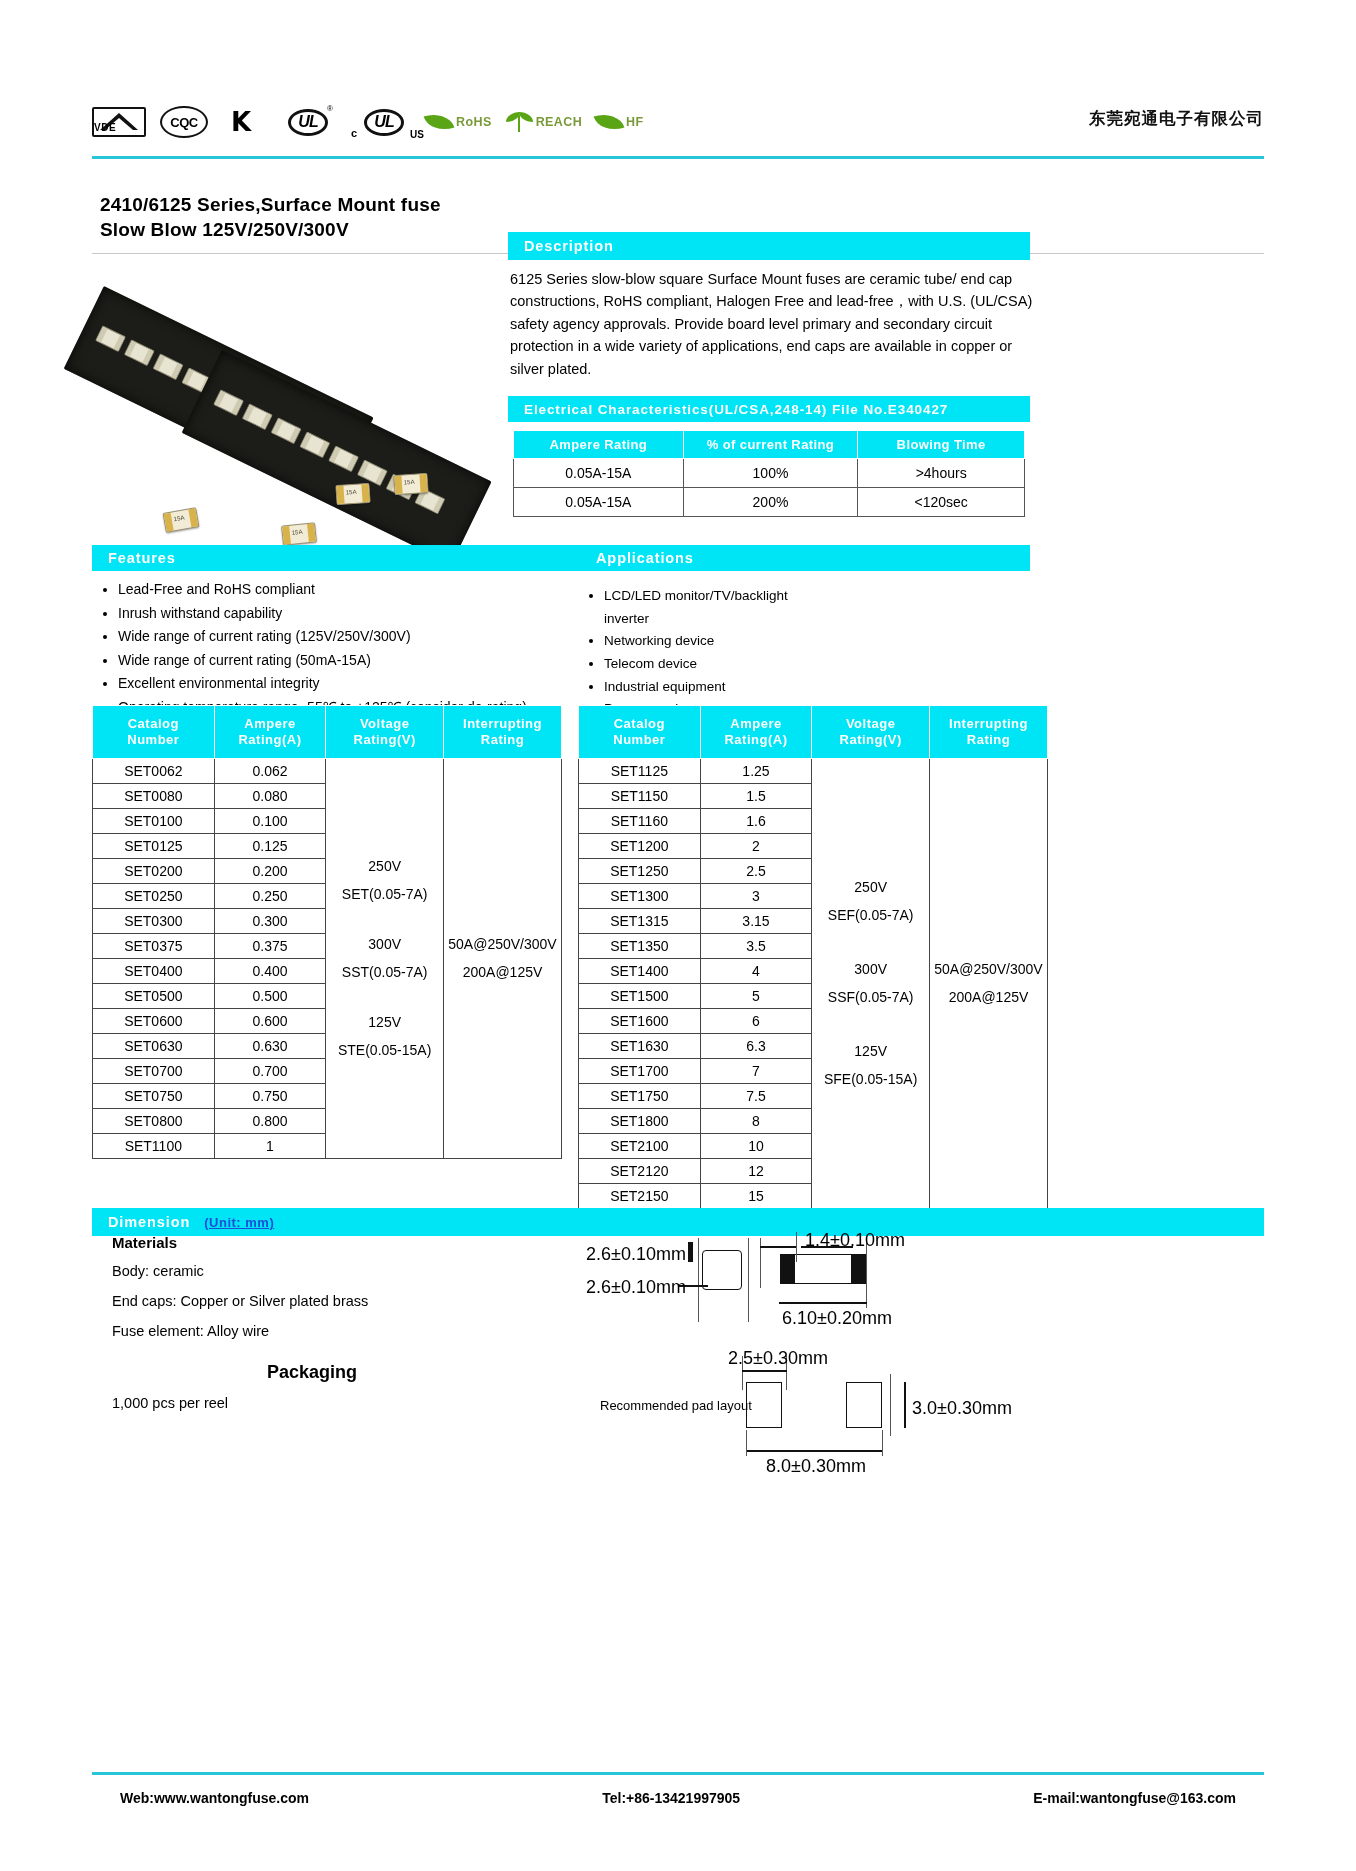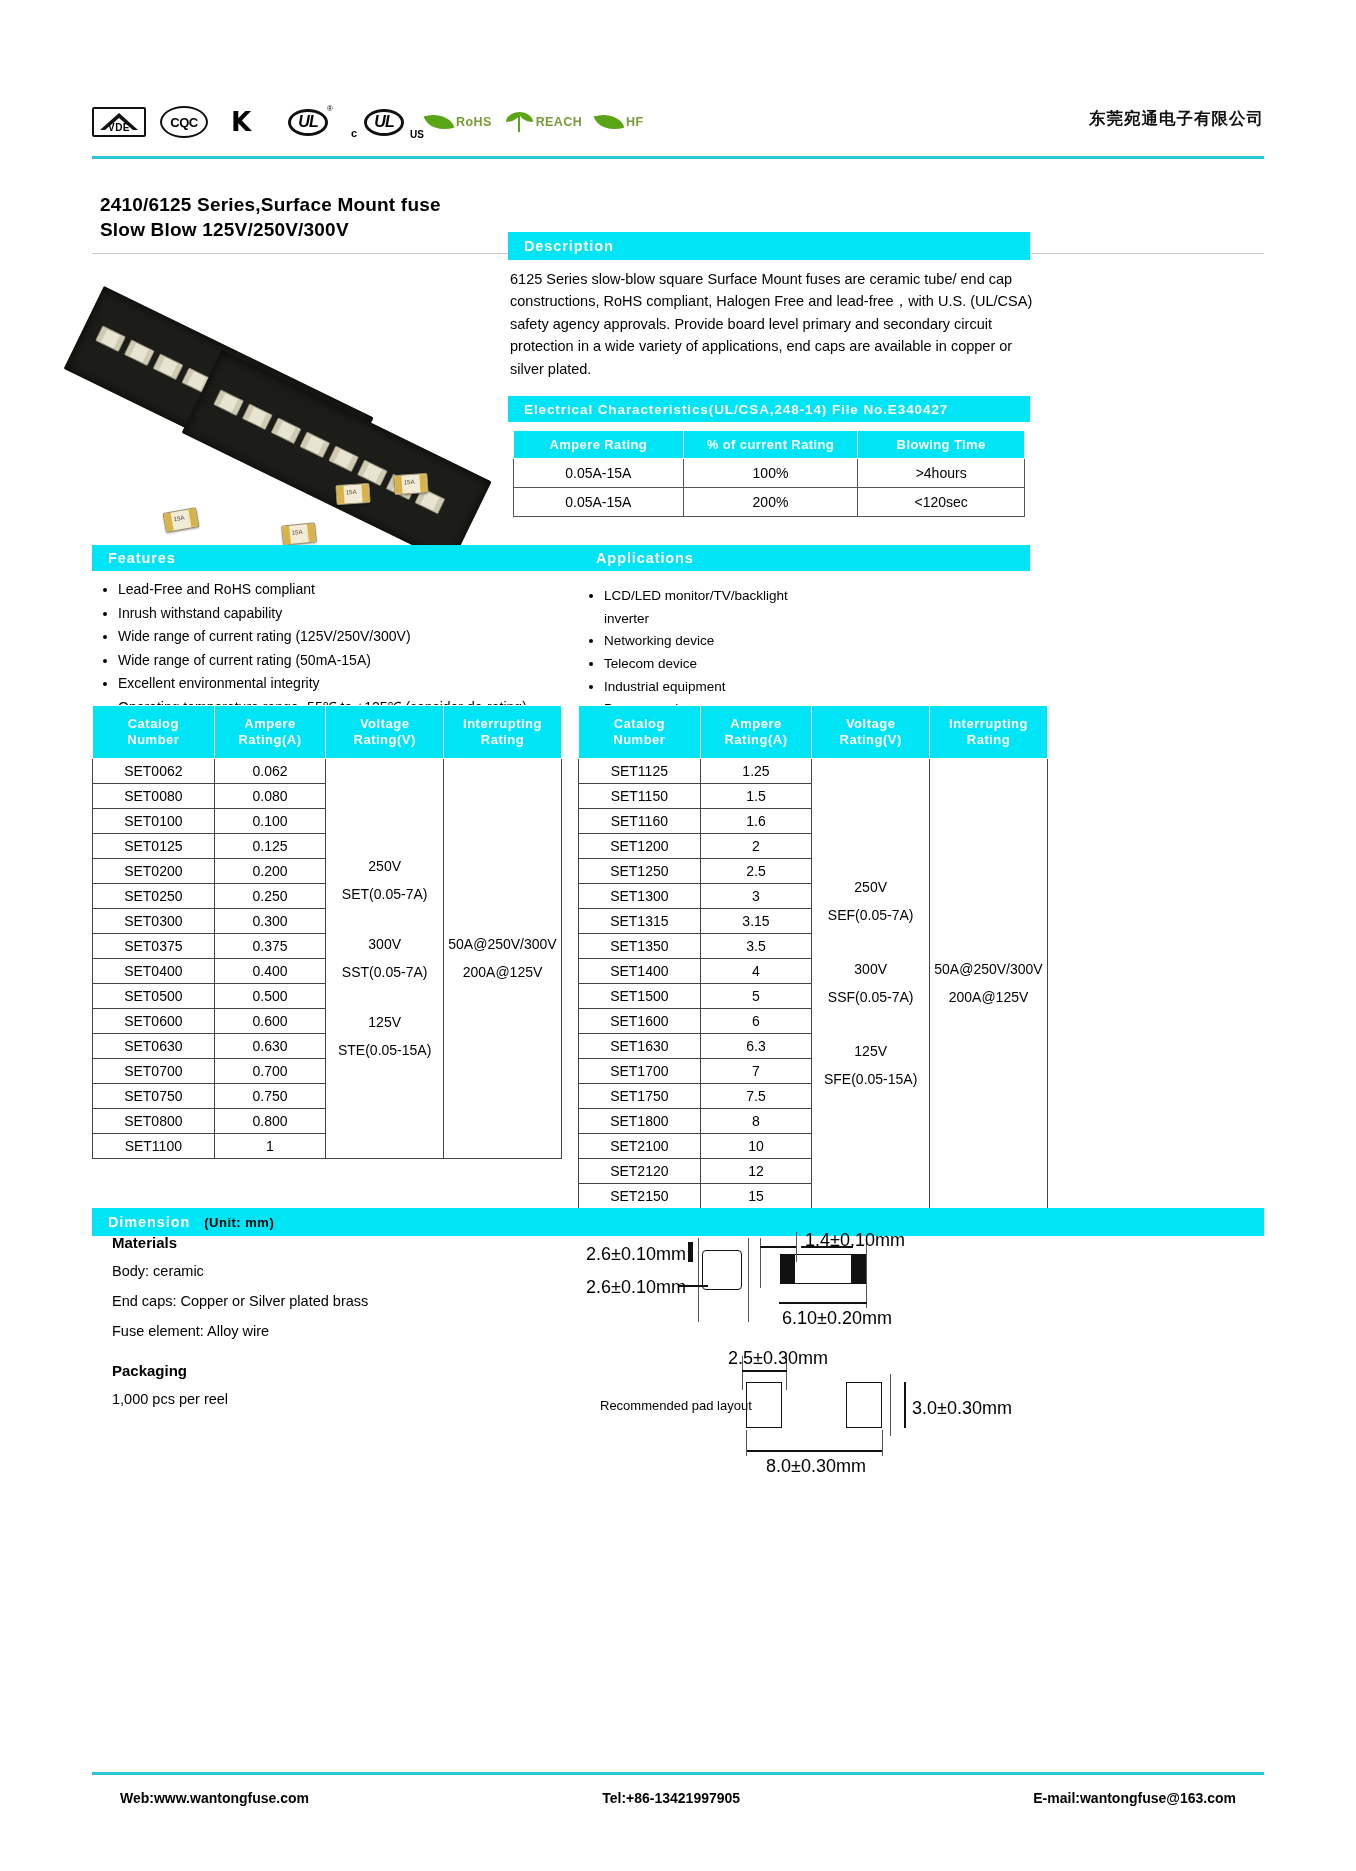--- a/index.html
+++ b/index.html
@@ -20,21 +20,20 @@
   .header {
     position: absolute; left: 92px; top: 88px; width: 1172px; height: 62px;
     display: flex; align-items: center; justify-content: space-between;
   }
   .certs { display: flex; align-items: flex-end; gap: 14px; height: 46px; }
   .cert { display: flex; align-items: center; justify-content: center; height: 40px; }
 
   .vde-mark {
     width: 54px; height: 30px; border: 2.5px solid #111; position: relative;
     border-radius: 2px; overflow: hidden; display: flex; align-items: flex-end;
-    justify-content: center;
   }
   .vde-mark .tri {
     position: absolute; left: 50%; top: 4px; transform: translateX(-50%);
     width: 0; height: 0; border-left: 19px solid transparent;
     border-right: 19px solid transparent; border-bottom: 17px solid #111;
   }
   .vde-mark .tri-in {
     position: absolute; left: 50%; top: 9px; transform: translateX(-50%);
     width: 0; height: 0; border-left: 14px solid transparent;
     border-right: 14px solid transparent; border-bottom: 12.5px solid #fff;
@@ -188,27 +187,27 @@
   .tbl-right { position: absolute; left: 578px; top: 0; width: 470px; }
   .colw-cat { width: 122px; }
   .colw-amp { width: 112px; }
   .colw-volt { width: 118px; }
   .colw-int { width: 118px; }
 
   
   .dim-bar {
     position: absolute; left: 92px; top: 1186px; width: 1172px; height: 28px; margin-top: 22px;
   }
-  .dim-unit { font-weight: bold; font-size: 13px; color: #000000; margin-left: 14px; letter-spacing: .5px; }
+  .dim-unit { font-weight: bold; font-size: 13px; color: #1d4ed8; margin-left: 14px; letter-spacing: .5px; text-decoration: underline; }
 
   .mat-block { position: absolute; left: 112px; top: 1234px; width: 400px; }
   .mat-block h4 { margin: 0 0 12px 0; font-size: 15px; font-weight: bold; }
   .mat-block p { margin: 0 0 14px 0; font-size: 14.5px; }
   .pack-block { position: absolute; left: 112px; top: 1362px; width: 400px; }
-  .pack-block h4 { margin: 0 0 12px 0; font-size: 15px; font-weight: bold; }
+  .pack-block h4 { margin: 0 0 12px 0; font-size: 18px; font-weight: bold; text-align: center; }
   .pack-block p { margin: 0; font-size: 14.5px; }
 
   .dwg { position: absolute; left: 560px; top: 1222px; width: 520px; height: 300px; }
   .dlabel { position: absolute; font-size: 18px; white-space: nowrap; }
   .dbox { position: absolute; border: 1.6px solid #111; background: #fff; }
   .dline { position: absolute; background: #111; }
   .dcap { position: absolute; background: #111; }
 
   
   .hr-foot { position: absolute; left: 92px; top: 1772px; width: 1172px; height: 2.5px; background: #29c6d8; }

